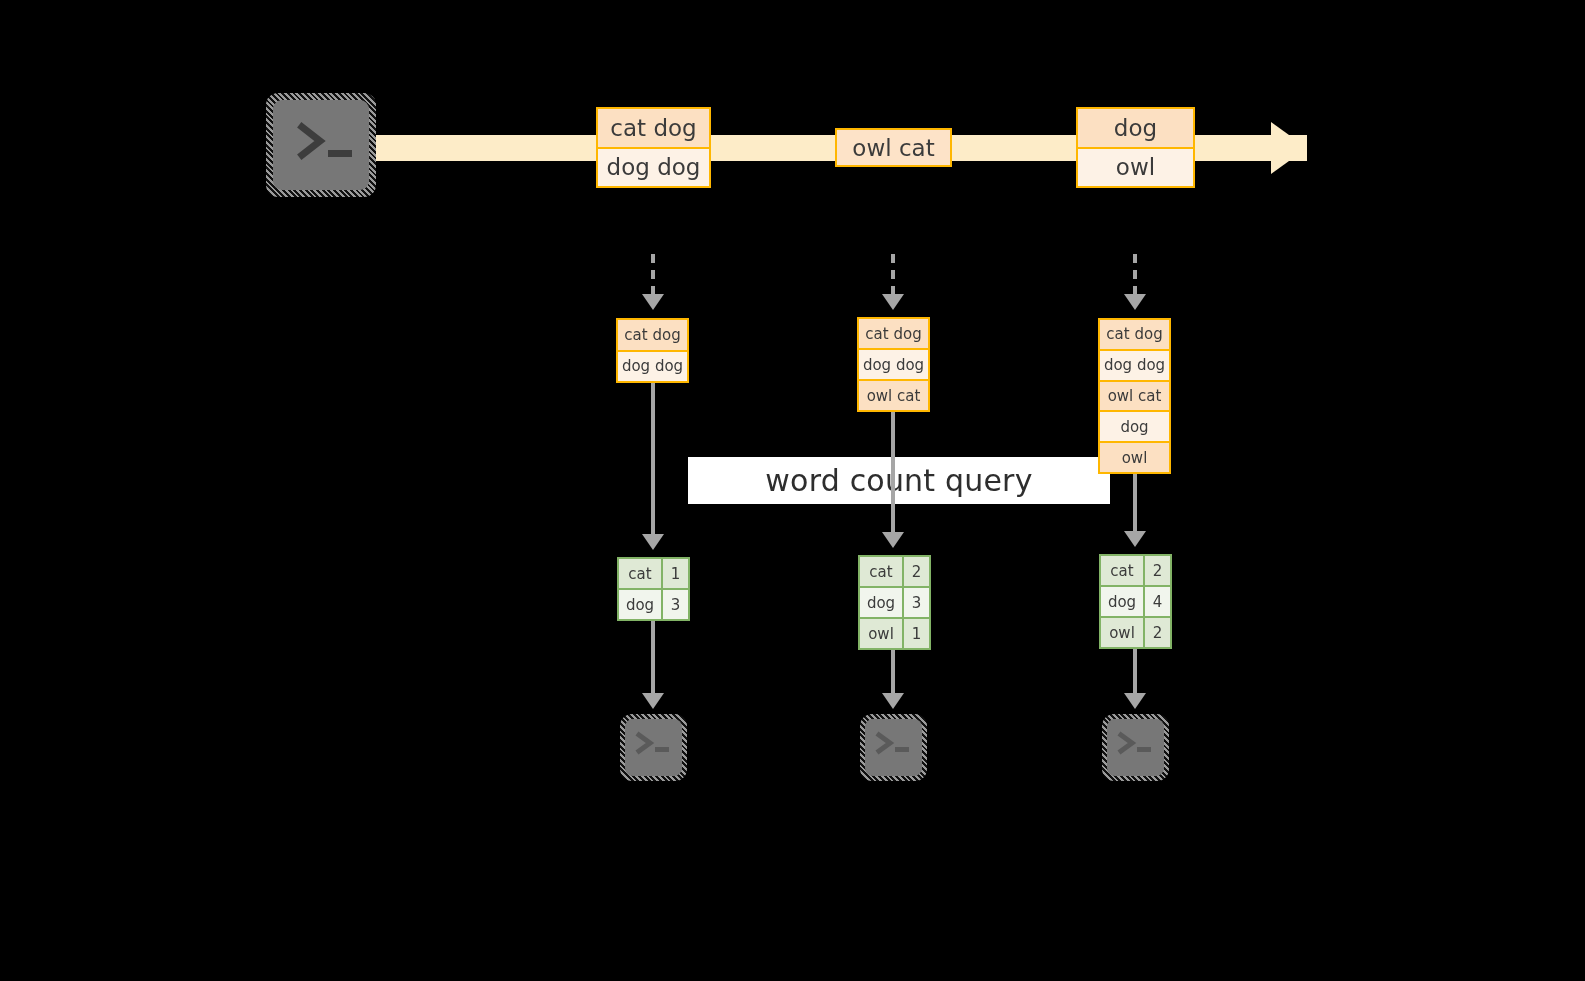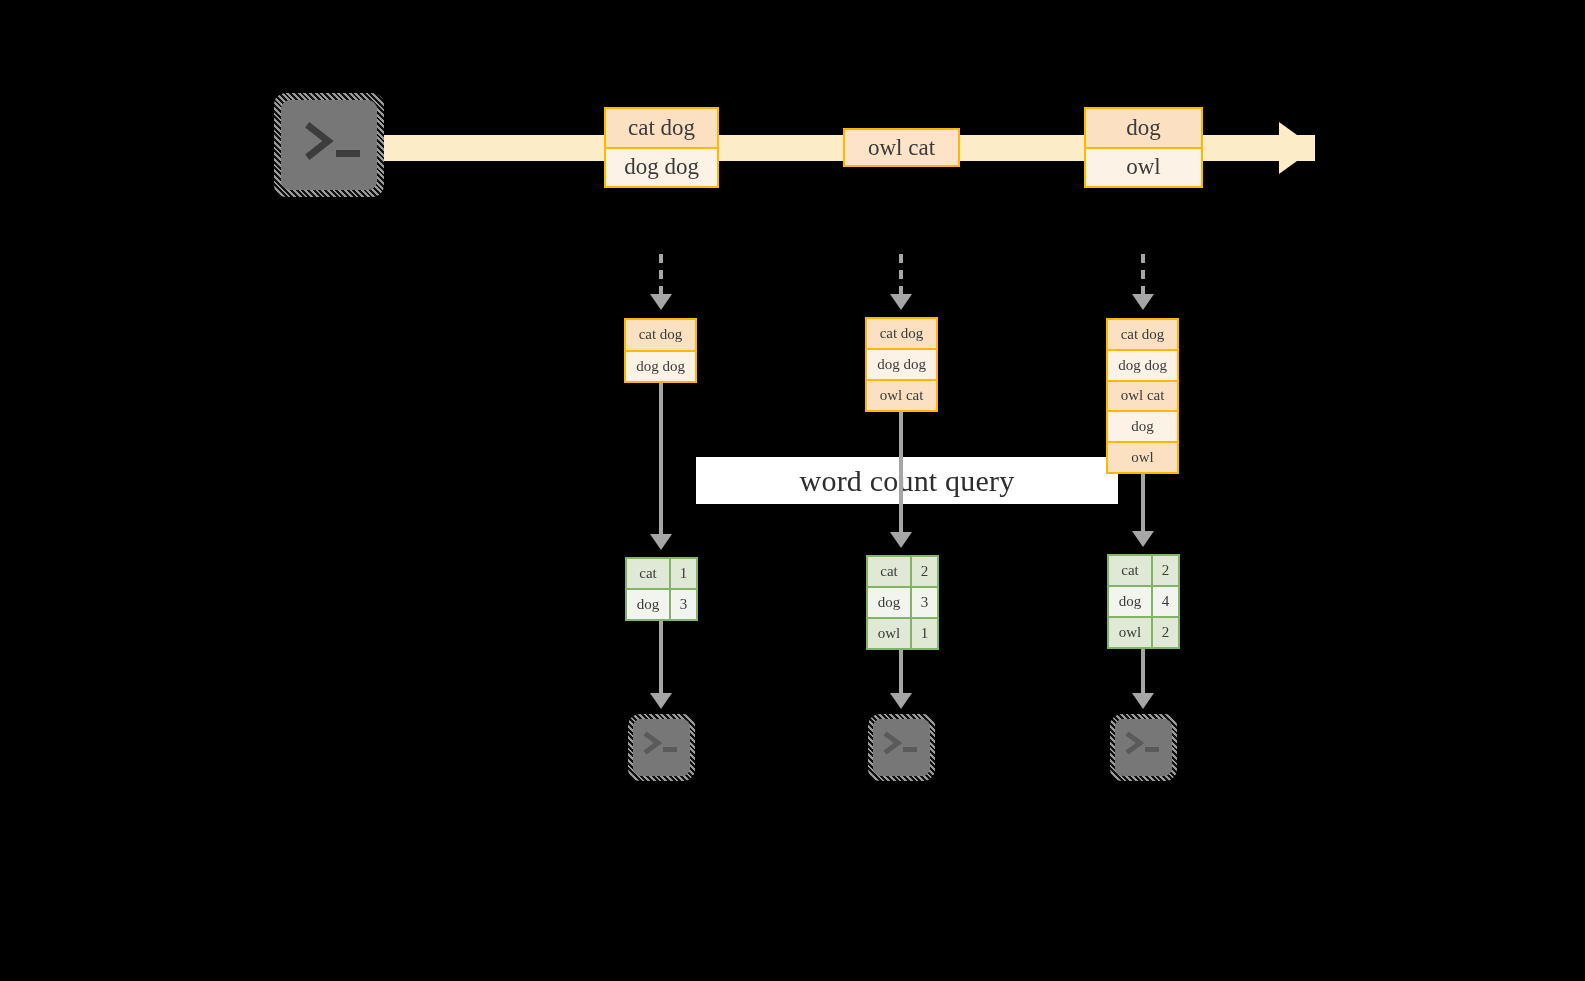--- a/index.html
+++ b/index.html
@@ -1,18 +1,18 @@
 <!DOCTYPE html>
 <html><head>
 <meta charset="utf-8">
 <style>
   html,body{margin:0;padding:0;background:#000;}
   body{width:1585px;height:981px;position:relative;overflow:hidden;
        font-family:"DejaVu Sans","Liberation Sans",sans-serif;}
-  .stage{position:absolute;left:8px;top:0;width:1436px;height:981px;font-family:Liberation Serif, serif;}
+  .stage{position:absolute;left:0;top:0;width:1436px;height:981px;}
 
   
   .term{position:absolute;box-sizing:border-box;}
   .term .hatch{position:absolute;inset:0;border-radius:12px;
       background-image:repeating-linear-gradient(45deg,#111 0 2px,#9a9a9a 2px 4px);
       background-color:#8f8f8f;}
   .term .body{position:absolute;inset:7px;border-radius:9px;background:#777777;}
   .term .glyph{position:absolute;inset:0;display:block;}
   .term.small .body{inset:5px;border-radius:8px;}
 

